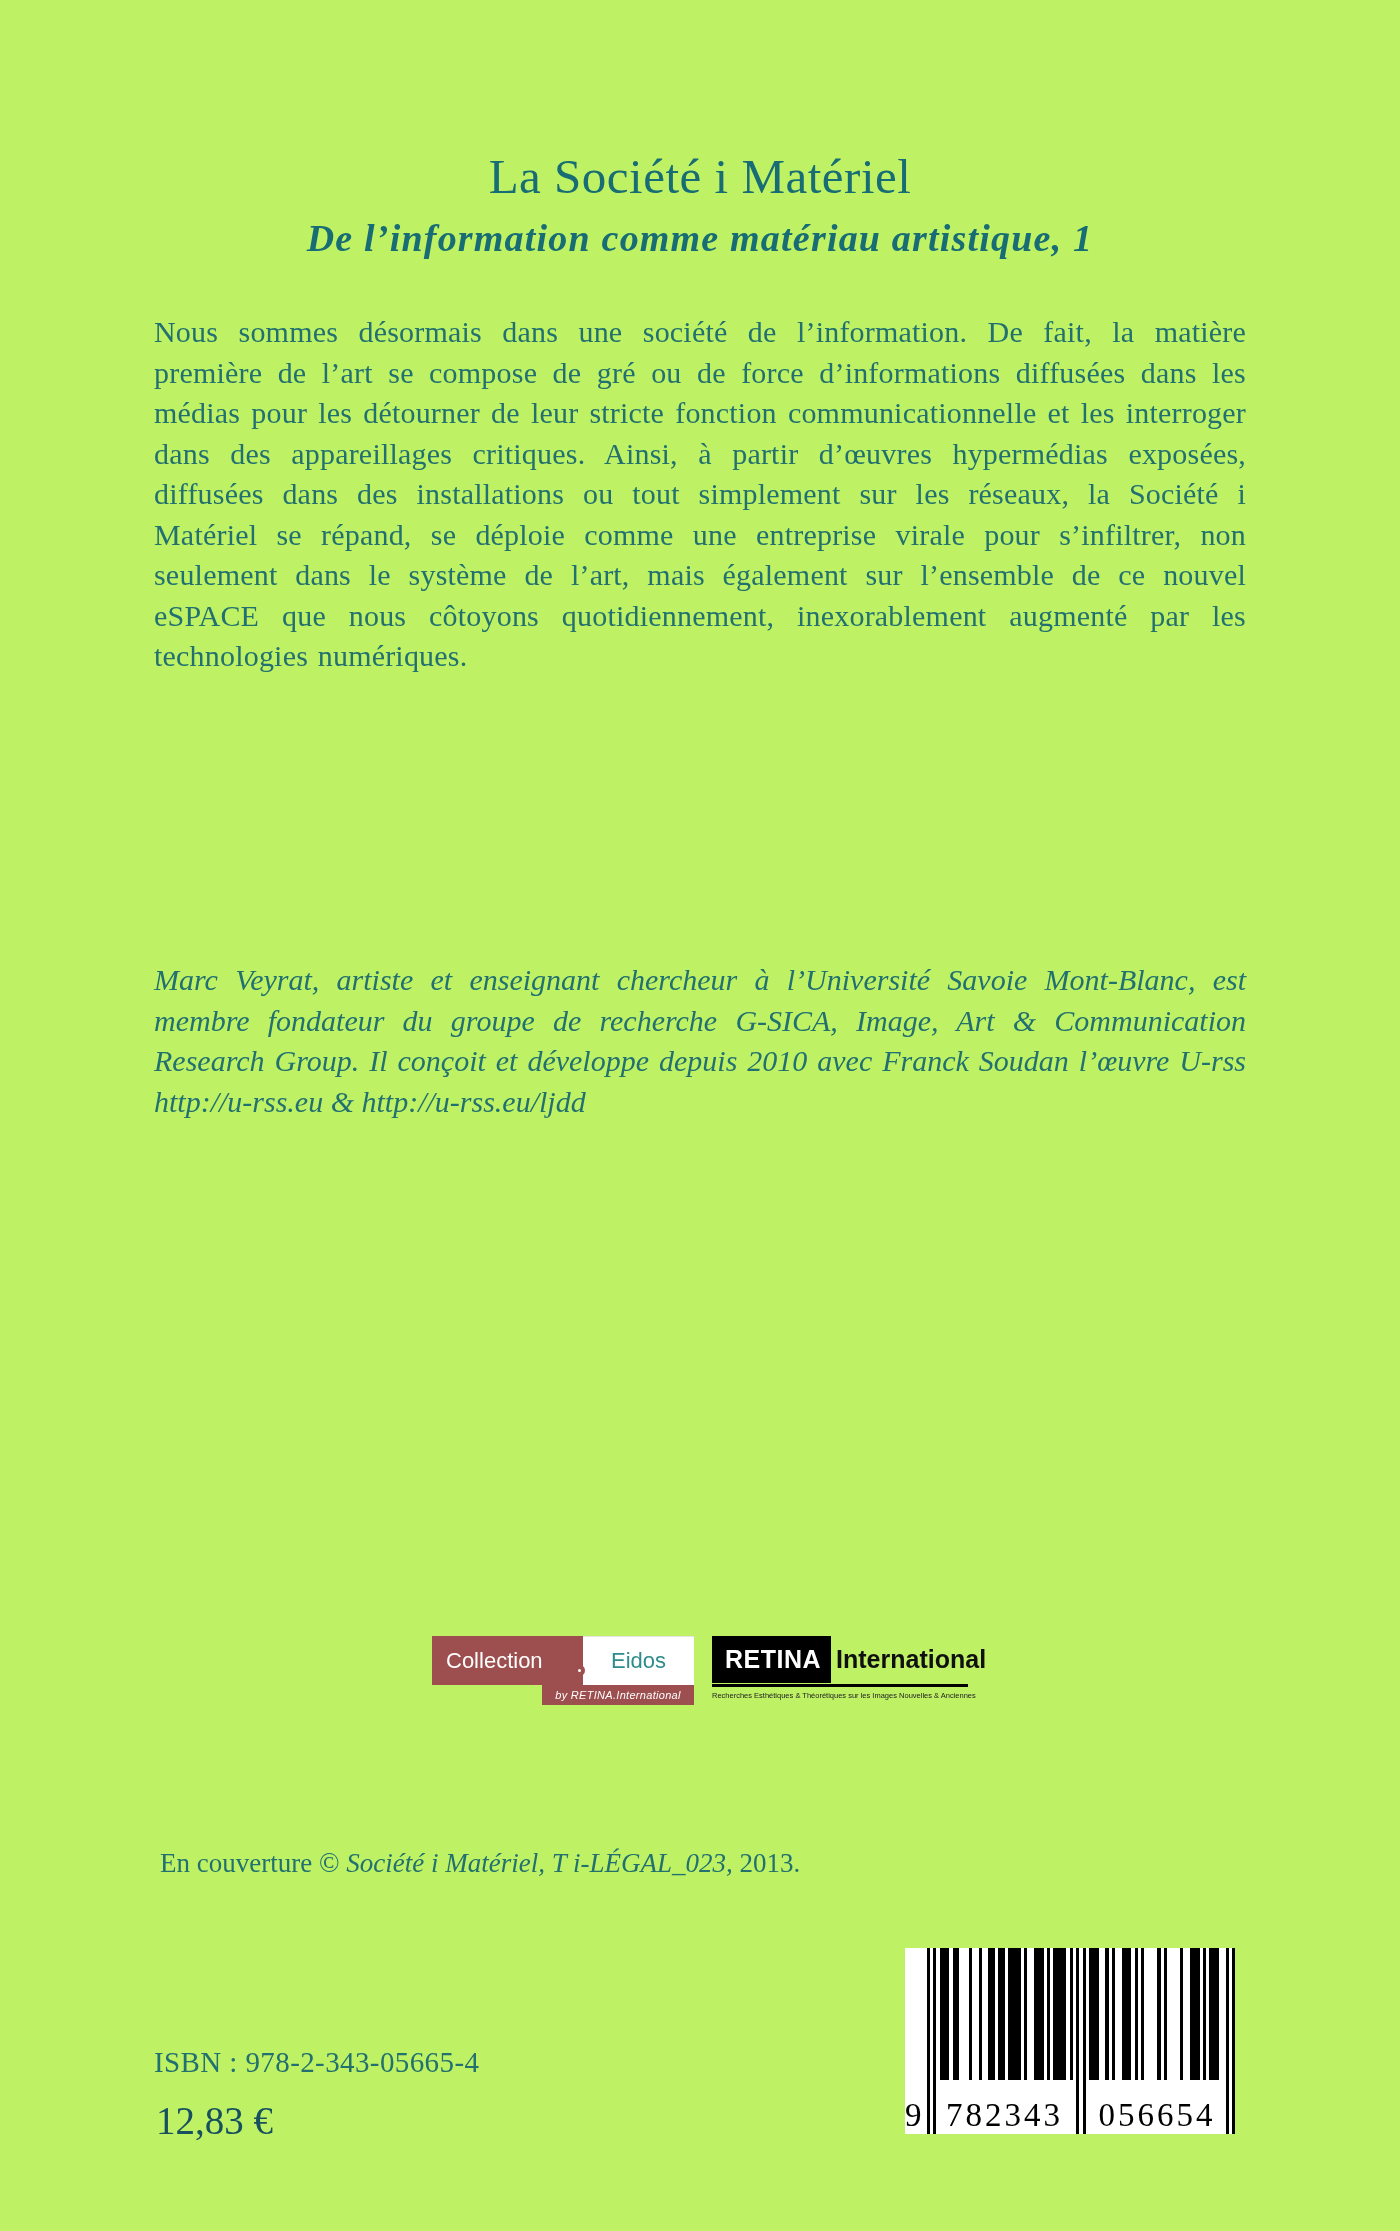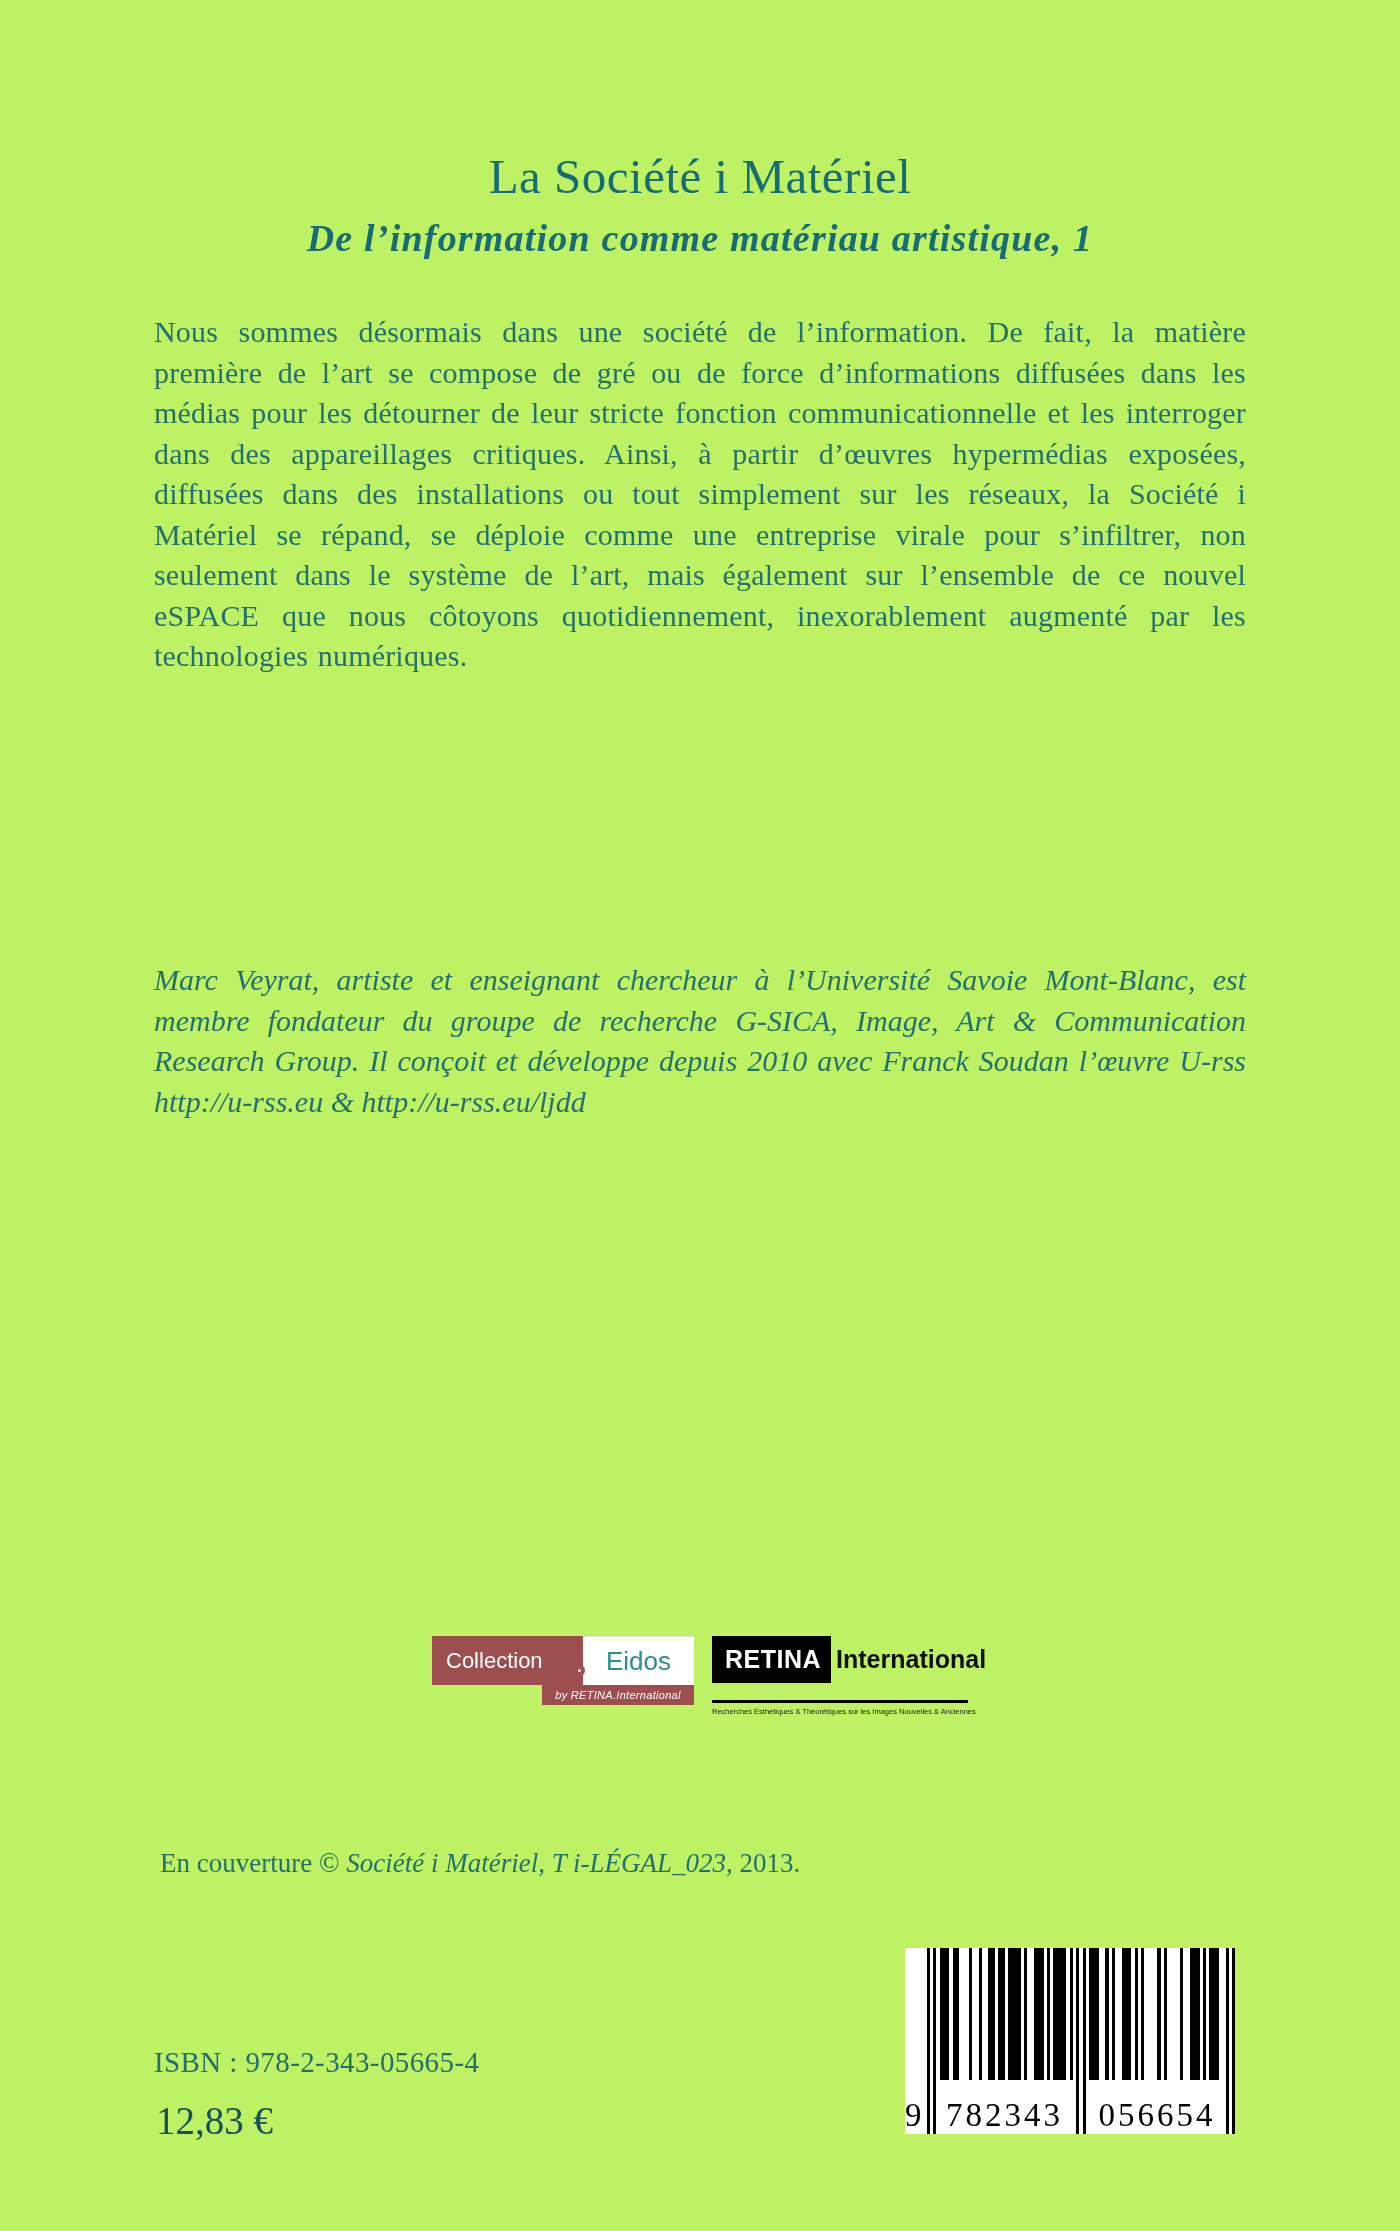--- a/index.html
+++ b/index.html
@@ -86,21 +86,21 @@
     color: #ffffff;
     display: flex; align-items: center;
     padding-left: 14px;
     font-size: 22px;
   }
   .collection-right {
     flex: 1;
     background: #ffffff;
     color: var(--eidos);
     display: flex; align-items: center; justify-content: center;
-    font-size: 26px;
+    font-size: 22px;
     border-top: 1px solid #e8e2e2;
   }
   .collection-ring {
     position: absolute;
     left: 142px; top: 29px;
     width: 11px; height: 11px;
     border: 4px solid var(--maroon);
     border-radius: 50%;
     background: #ffffff;
   }
@@ -113,21 +113,21 @@
     font-style: italic;
     font-size: 11px;
     display: flex; align-items: center; justify-content: center;
     letter-spacing: 0.3px;
   }
 
   .retina-logo { width: 256px; }
   .retina-row {
     display: flex; align-items: center;
     border-bottom: 3px solid #000000;
-    padding-bottom: 17px;
+    padding-bottom: 1px;
   }
   .retina-box {
     background: #000000;
     color: #ffffff;
     font-weight: 700;
     font-size: 25px;
     padding: 9px 10px 9px 13px;
     letter-spacing: 0.5px;
   }
   .retina-dot {

